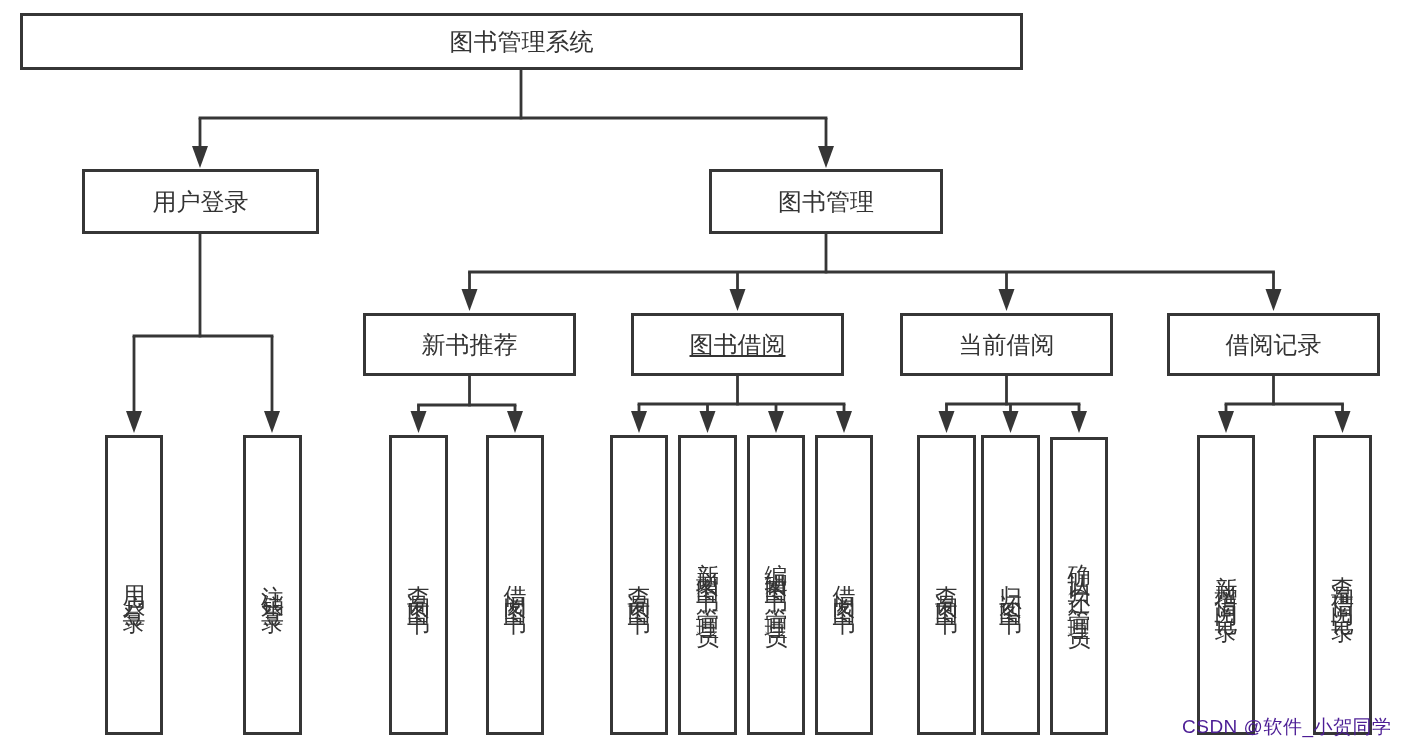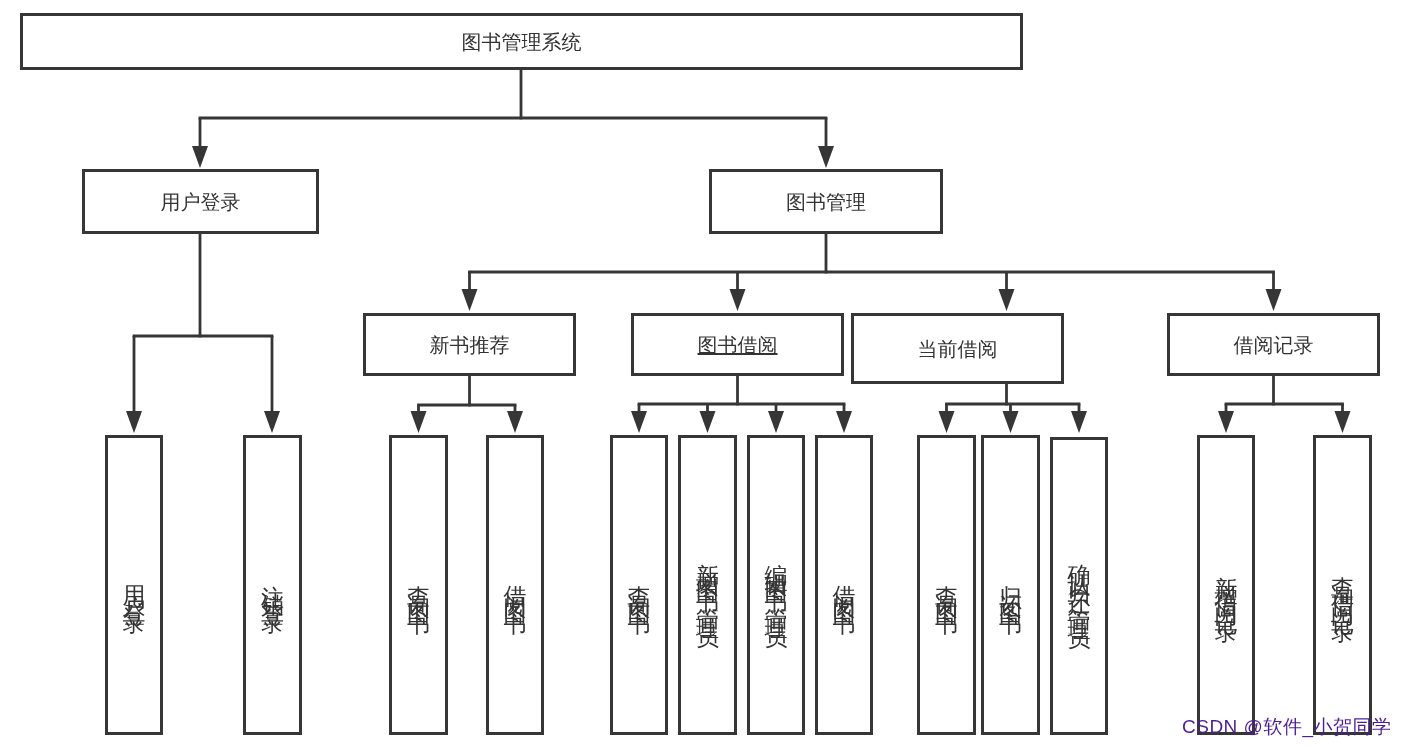--- a/index.html
+++ b/index.html
@@ -19,21 +19,21 @@
   }
   .node {
     position: absolute;
     box-sizing: border-box;
     border: 3px solid #363636;
     background: #ffffff;
     color: #333333;
     display: flex;
     align-items: center;
     justify-content: center;
-    font-size: 20px;
+    font-size: 24px;
     line-height: 1;
     z-index: 2;
   }
   .leaf {
     writing-mode: vertical-rl;
     font-size: 23px;
     letter-spacing: 9px;
   }
   .leaf span { display: inline-block; }
   #watermark {
@@ -128,21 +128,21 @@
   <div class="node" style="left:709px; top:169px; width:234px; height:65px;">
     <span>图书管理</span>
   </div>
 
   <div class="node" style="left:363px; top:313px; width:213px; height:63px;">
     <span>新书推荐</span>
   </div>
   <div class="node" style="left:631px; top:313px; width:213px; height:63px;text-decoration:underline;">
     <span>图书借阅</span>
   </div>
-  <div class="node" style="left:851px; top:313px; width:213px; height:71px;">
+  <div class="node" style="left:900px; top:313px; width:213px; height:63px;">
     <span>当前借阅</span>
   </div>
   <div class="node" style="left:1167px; top:313px; width:213px; height:63px;">
     <span>借阅记录</span>
   </div>
 
   <div class="node leaf" style="left:105px; top:435px; width:58px; height:300px;">
     <span>用户登录</span>
   </div>
   <div class="node leaf" style="left:243px; top:435px; width:59px; height:300px;">

